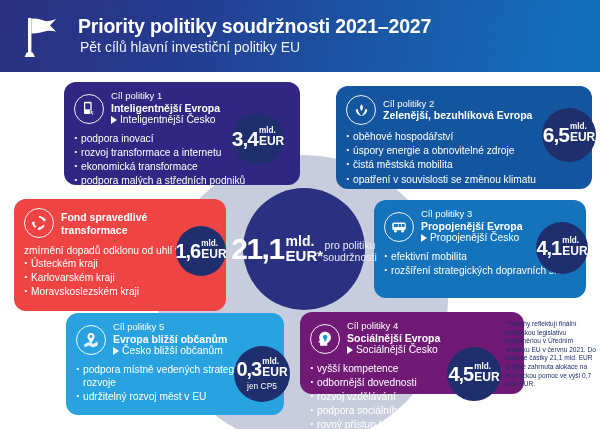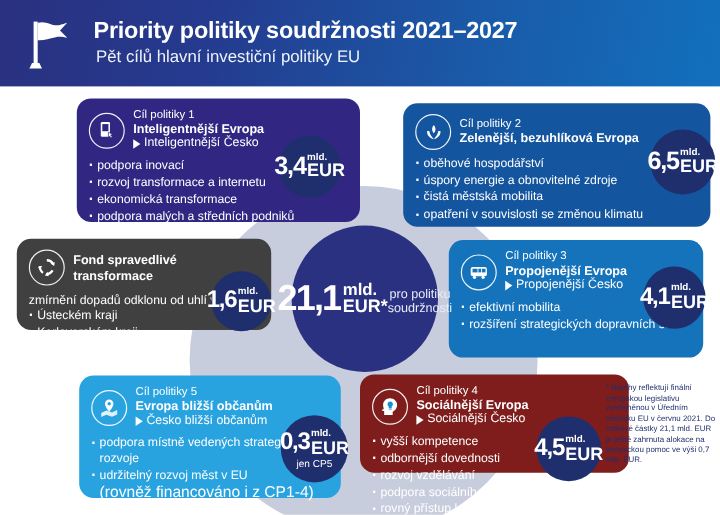--- a/index.html
+++ b/index.html
@@ -51,44 +51,44 @@
   .tri{ display:inline-block; width:0;height:0;
         border-left:6px solid #fff; border-top:4px solid transparent; border-bottom:4px solid transparent;}
   ul.bullets{ list-style:none; margin-top:5px; }
   ul.bullets li{
     font-size:10.2px; line-height:13.2px; padding-left:7px; position:relative;
     margin-bottom:1px;
   }
   ul.bullets li:before{
     content:"·"; position:absolute; left:0; top:-1px; font-size:13px; font-weight:bold;
   }
-  .note-small{ font-size:13px; line-height:11px; padding-left:7px; margin-top:1px;}
+  .note-small{ font-size:10px; line-height:11px; padding-left:7px; margin-top:15px;}
 
   
   #card1{ left:64px; top:82px; width:236px; height:103px; background:#312783; }
   #card2{ left:336px; top:86px; width:256px; height:103px; background:#14559f; }
-  #cardJT{ left:14px; top:199px; width:212px; height:76px; background:#404040; color:#fff; }
+  #cardJT{ left:14px; top:199px; width:212px; height:112px; background:#ef4444; color:#fff; }
   #cardJT .jt-title{ font-size:10.5px; font-weight:bold; line-height:12.5px;}
   #cardJT .jt-intro{ font-size:10.2px; line-height:13px; margin-top:6px; }
   #cardJT ul.bullets{ margin-top:0px; }
   #card3{ left:374px; top:200px; width:212px; height:98px; background:#1473bb; }
   #card5{ left:66px; top:313px; width:218px; height:102px; background:#29a3e0; }
-  #card4{ left:300px; top:312px; width:224px; height:82px; background:#7f1d1d; }
+  #card4{ left:300px; top:312px; width:224px; height:82px; background:#701a75; }
 
   
   .bubble{
     position:absolute; border-radius:50%; background:#1f2f6e; color:#fff;
     z-index:4; display:flex; align-items:center; justify-content:center;
     flex-direction:column;
   }
   .bubble .row{ display:flex; align-items:flex-start; }
   .bubble .num{ font-weight:bold; letter-spacing:-1px; }
   .bubble .unit{ font-weight:bold; line-height:1.02; text-align:left; margin-left:1px;}
   .bubble .unit .u1{ font-size:8.2px; display:block; }
-  .bubble .unit .u2{ font-size:15px; display:block; }
+  .bubble .unit .u2{ font-size:12px; display:block; }
   .bubble .sub{ font-size:8.4px; margin-top:0px; }
 
   #b1{ left:232px; top:113px; width:52px; height:52px; }
   #b1 .num{ font-size:21px; }
   #b2{ left:542px; top:108px; width:54px; height:54px; }
   #b2 .num{ font-size:21px; }
   #bJT{ left:176px; top:226px; width:50px; height:50px; }
   #bJT .num{ font-size:20px; }
   #b3{ left:536px; top:222px; width:52px; height:52px; }
   #b3 .num{ font-size:20px; }

